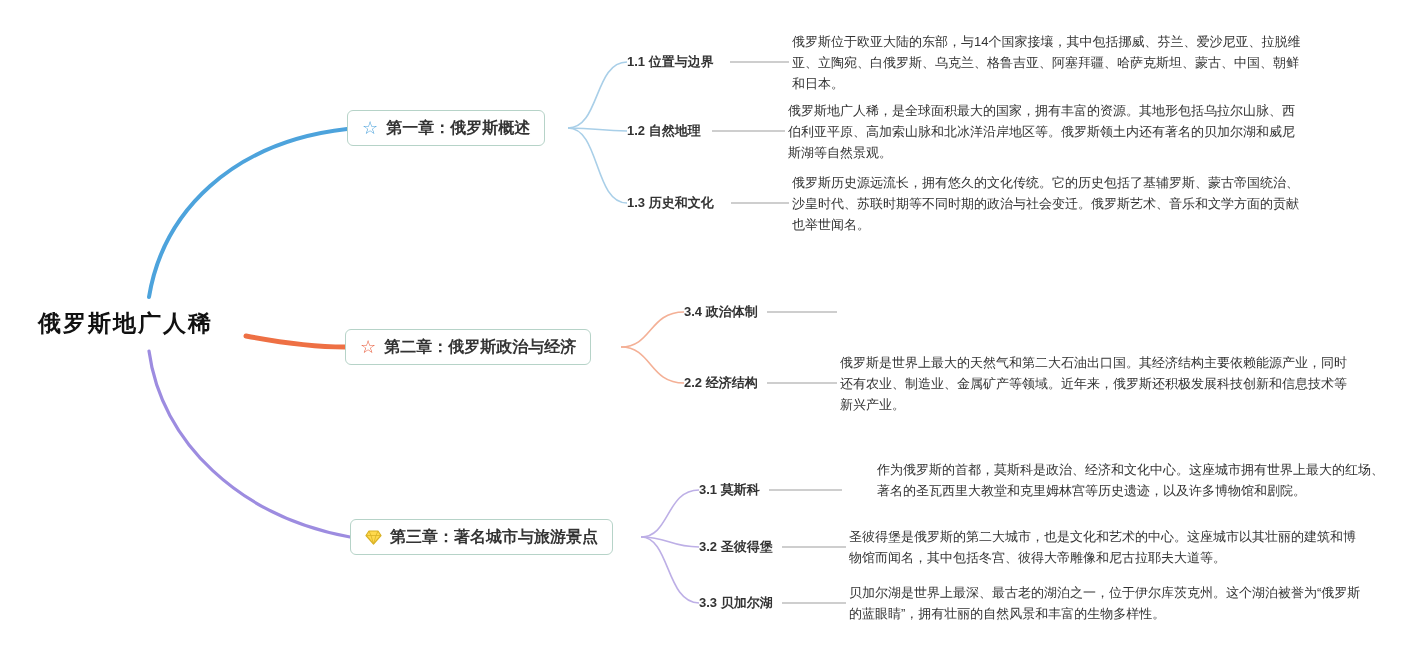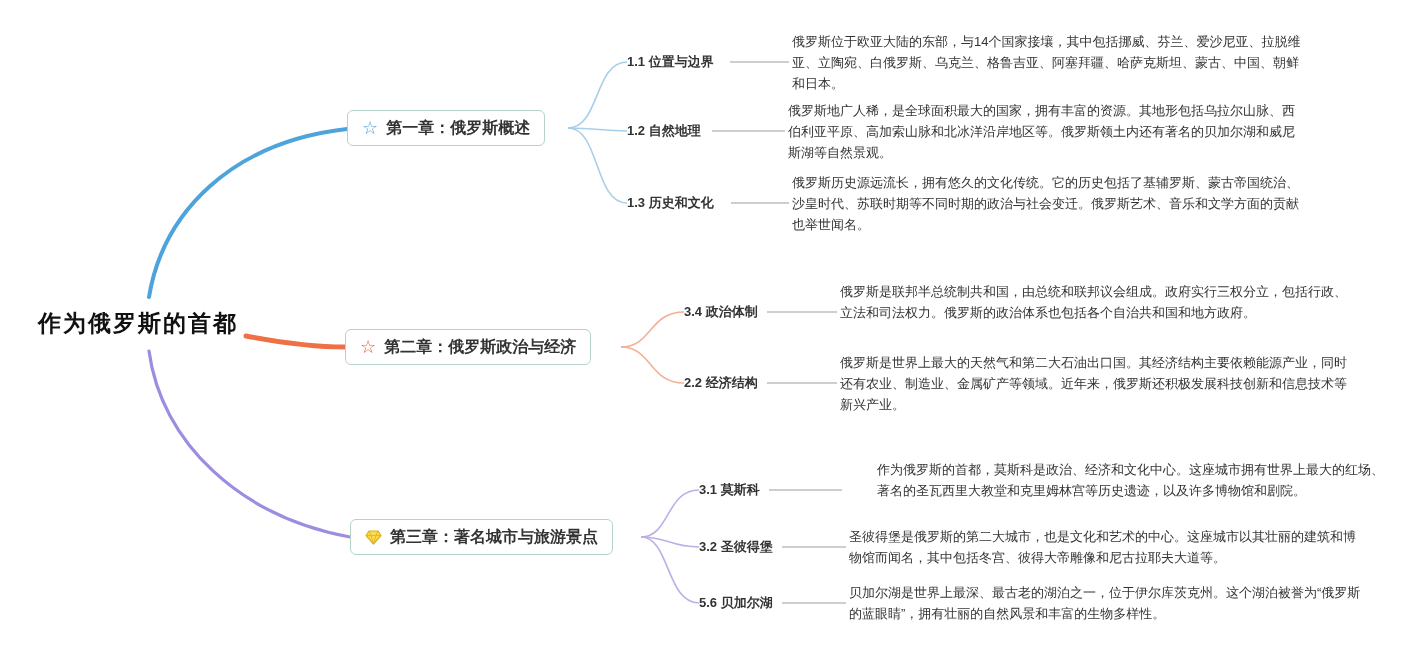--- a/index.html
+++ b/index.html
@@ -83,53 +83,52 @@
     <path class="dlink" d="M 730 62 L 789 62"></path>
     <path class="dlink" d="M 712 131 L 785 131"></path>
     <path class="dlink" d="M 731 203 L 789 203"></path>
     <path class="dlink" d="M 767 312 L 837 312"></path>
     <path class="dlink" d="M 767 383 L 837 383"></path>
     <path class="dlink" d="M 769 490 L 842 490"></path>
     <path class="dlink" d="M 782 547 L 846 547"></path>
     <path class="dlink" d="M 782 603 L 846 603"></path>
   </svg>
 
-  <div class="root">作为俄罗斯的首都</div>
+  <div class="root">俄罗斯地广人稀</div>
 
   <div class="chapter" id="ch1">
     <span class="star s1">☆</span>
     <span>第一章：俄罗斯概述</span>
   </div>
   <div class="subtopic" id="st11">1.1 位置与边界</div>
   <div class="detail" id="d11">俄罗斯位于欧亚大陆的东部，与14个国家接壤，其中包括挪威、芬兰、爱沙尼亚、拉脱维亚、立陶宛、白俄罗斯、乌克兰、格鲁吉亚、阿塞拜疆、哈萨克斯坦、蒙古、中国、朝鲜和日本。</div>
   <div class="subtopic" id="st12">1.2 自然地理</div>
   <div class="detail" id="d12">俄罗斯地广人稀，是全球面积最大的国家，拥有丰富的资源。其地形包括乌拉尔山脉、西伯利亚平原、高加索山脉和北冰洋沿岸地区等。俄罗斯领土内还有著名的贝加尔湖和威尼斯湖等自然景观。</div>
   <div class="subtopic" id="st13">1.3 历史和文化</div>
   <div class="detail" id="d13">俄罗斯历史源远流长，拥有悠久的文化传统。它的历史包括了基辅罗斯、蒙古帝国统治、沙皇时代、苏联时期等不同时期的政治与社会变迁。俄罗斯艺术、音乐和文学方面的贡献也举世闻名。</div>
 
   <div class="chapter" id="ch2">
     <span class="star s2">☆</span>
     <span>第二章：俄罗斯政治与经济</span>
   </div>
   <div class="subtopic" id="st21">3.4 政治体制</div>
-  <div class="detail" id="d21">俄罗斯是联邦半总统制共和国，由总统和联邦议会组成。政府实行三权分立，包括行政、立法和司法权力。俄罗斯的政治体系也包括各个自治共和国和地方政府。</div>
   <div class="subtopic" id="st22">2.2 经济结构</div>
   <div class="detail" id="d22">俄罗斯是世界上最大的天然气和第二大石油出口国。其经济结构主要依赖能源产业，同时还有农业、制造业、金属矿产等领域。近年来，俄罗斯还积极发展科技创新和信息技术等新兴产业。</div>
 
   <div class="chapter" id="ch3">
     <span class="gem">
       <svg width="17" height="15" viewBox="0 0 17 15">
         <polygon points="4,1 13,1 16,5.5 8.5,14 1,5.5" fill="#ffd94d" stroke="#d9b226" stroke-width="1.2" stroke-linejoin="round"></polygon>
         <polyline points="1,5.5 16,5.5" stroke="#d9b226" stroke-width="0.8" fill="none"></polyline>
         <polyline points="4,1 6,5.5 8.5,14" stroke="#d9b226" stroke-width="0.8" fill="none"></polyline>
         <polyline points="13,1 11,5.5 8.5,14" stroke="#d9b226" stroke-width="0.8" fill="none"></polyline>
       </svg>
     </span>
     <span>第三章：著名城市与旅游景点</span>
   </div>
   <div class="subtopic" id="st31">3.1 莫斯科</div>
   <div class="detail" id="d31">作为俄罗斯的首都，莫斯科是政治、经济和文化中心。这座城市拥有世界上最大的红场、著名的圣瓦西里大教堂和克里姆林宫等历史遗迹，以及许多博物馆和剧院。</div>
   <div class="subtopic" id="st32">3.2 圣彼得堡</div>
   <div class="detail" id="d32">圣彼得堡是俄罗斯的第二大城市，也是文化和艺术的中心。这座城市以其壮丽的建筑和博物馆而闻名，其中包括冬宫、彼得大帝雕像和尼古拉耶夫大道等。</div>
-  <div class="subtopic" id="st33">5.6 贝加尔湖</div>
+  <div class="subtopic" id="st33">3.3 贝加尔湖</div>
   <div class="detail" id="d33">贝加尔湖是世界上最深、最古老的湖泊之一，位于伊尔库茨克州。这个湖泊被誉为“俄罗斯的蓝眼睛”，拥有壮丽的自然风景和丰富的生物多样性。</div>
 
 </div>
 
 </body></html>

